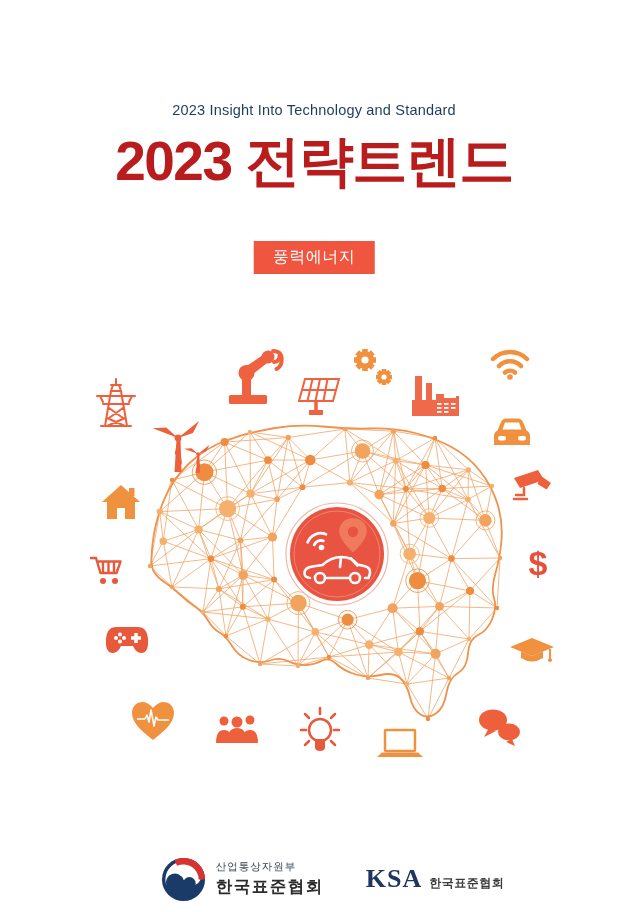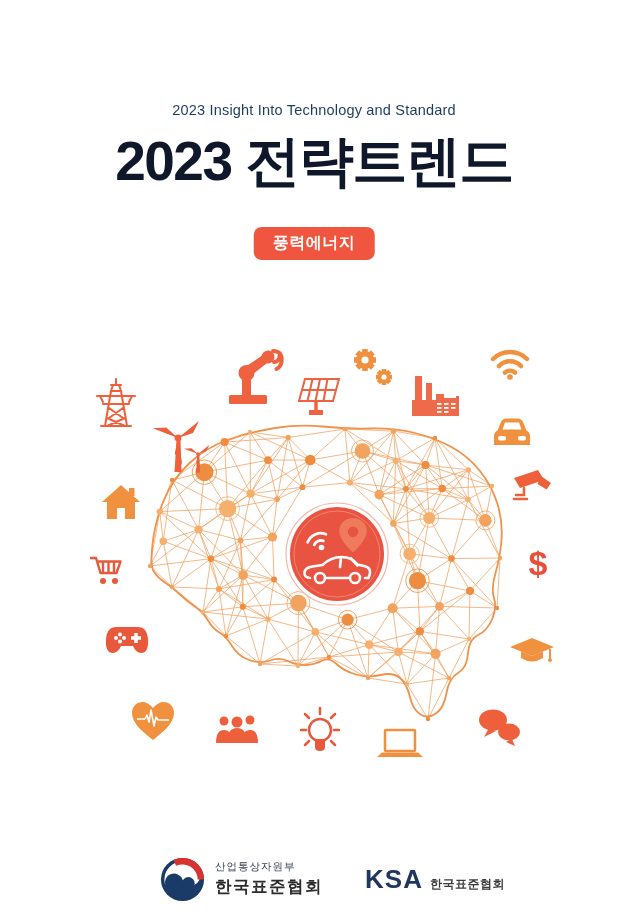--- a/index.html
+++ b/index.html
@@ -4,39 +4,39 @@
 <style>
   * { margin:0; padding:0; box-sizing:border-box; }
   html,body { background:#fff; }
   body { font-family:"Liberation Sans", sans-serif; }
   .page { position:relative; width:628px; height:912px; background:#ffffff; overflow:hidden; margin:16px auto;padding-left:28px; }
 
   
   .series-subtitle { position:absolute; top:86px; left:0; width:100%; text-align:center;
     font-size:14.5px; color:#1C3C5E; letter-spacing:.2px; }
   .main-title { position:absolute; top:114px; left:0; width:100%; text-align:center;
-    font-size:55px; font-weight:bold; color:#0f172a; letter-spacing:-1.5px; line-height:1.15; }
-  .topic-badge { position:absolute; top:211px; left:50%; transform:translateX(-50%);
-    background:#F0563F; color:#ffffff; font-size:16px; font-weight:bold;
-    padding:6px 19px; border-radius:8px; letter-spacing:.5px; }
+    font-size:55px; font-weight:bold; color:#b91c1c; letter-spacing:-1.5px; line-height:1.15; }
+  .topic-badge { position:absolute; top:225px; left:50%; transform:translateX(-50%);
+    background:#F0563F; color:#ffffff; font-size:16px; font-weight:normal;
+    padding:6px 19px; border-radius:0; letter-spacing:.5px; }
 
   
   .illustration { position:absolute; top:310px; left:0; width:628px; height:460px; }
   .illustration svg.icn { position:absolute; overflow:visible; }
   #brain-net { position:absolute; left:0; top:0; }
 
   
   .footer { position:absolute; top:833px; left:18px; width:100%; height:60px;
     display:flex; justify-content:center; align-items:center; gap:42px; }
   .gov-logo { display:flex; align-items:center; gap:9px; }
   .gov-text { display:flex; flex-direction:column; gap:2px; }
   .gov-ministry { font-size:10.5px; color:#3A4654; letter-spacing:1px; }
   .gov-agency { font-size:16.5px; color:#2B2B2B; font-weight:bold; letter-spacing:1.5px; }
   .ksa-logo { display:flex; align-items:baseline; gap:7px; }
-  .ksa-abbr { font-family:Liberation Sans, sans-serif; font-size:26px; font-weight:bold;
+  .ksa-abbr { font-family:Liberation Serif, serif; font-size:26px; font-weight:bold;
     color:#1F3660; letter-spacing:1px; }
   .ksa-name { font-size:12px; font-weight:bold; color:#3A3A3C; letter-spacing:.5px; }
 </style>
 </head>
 <body>
 
 <div class="page">
 
   <div class="series-subtitle">2023 Insight Into Technology and Standard</div>
   <h1 class="main-title">2023 전략트렌드</h1>

